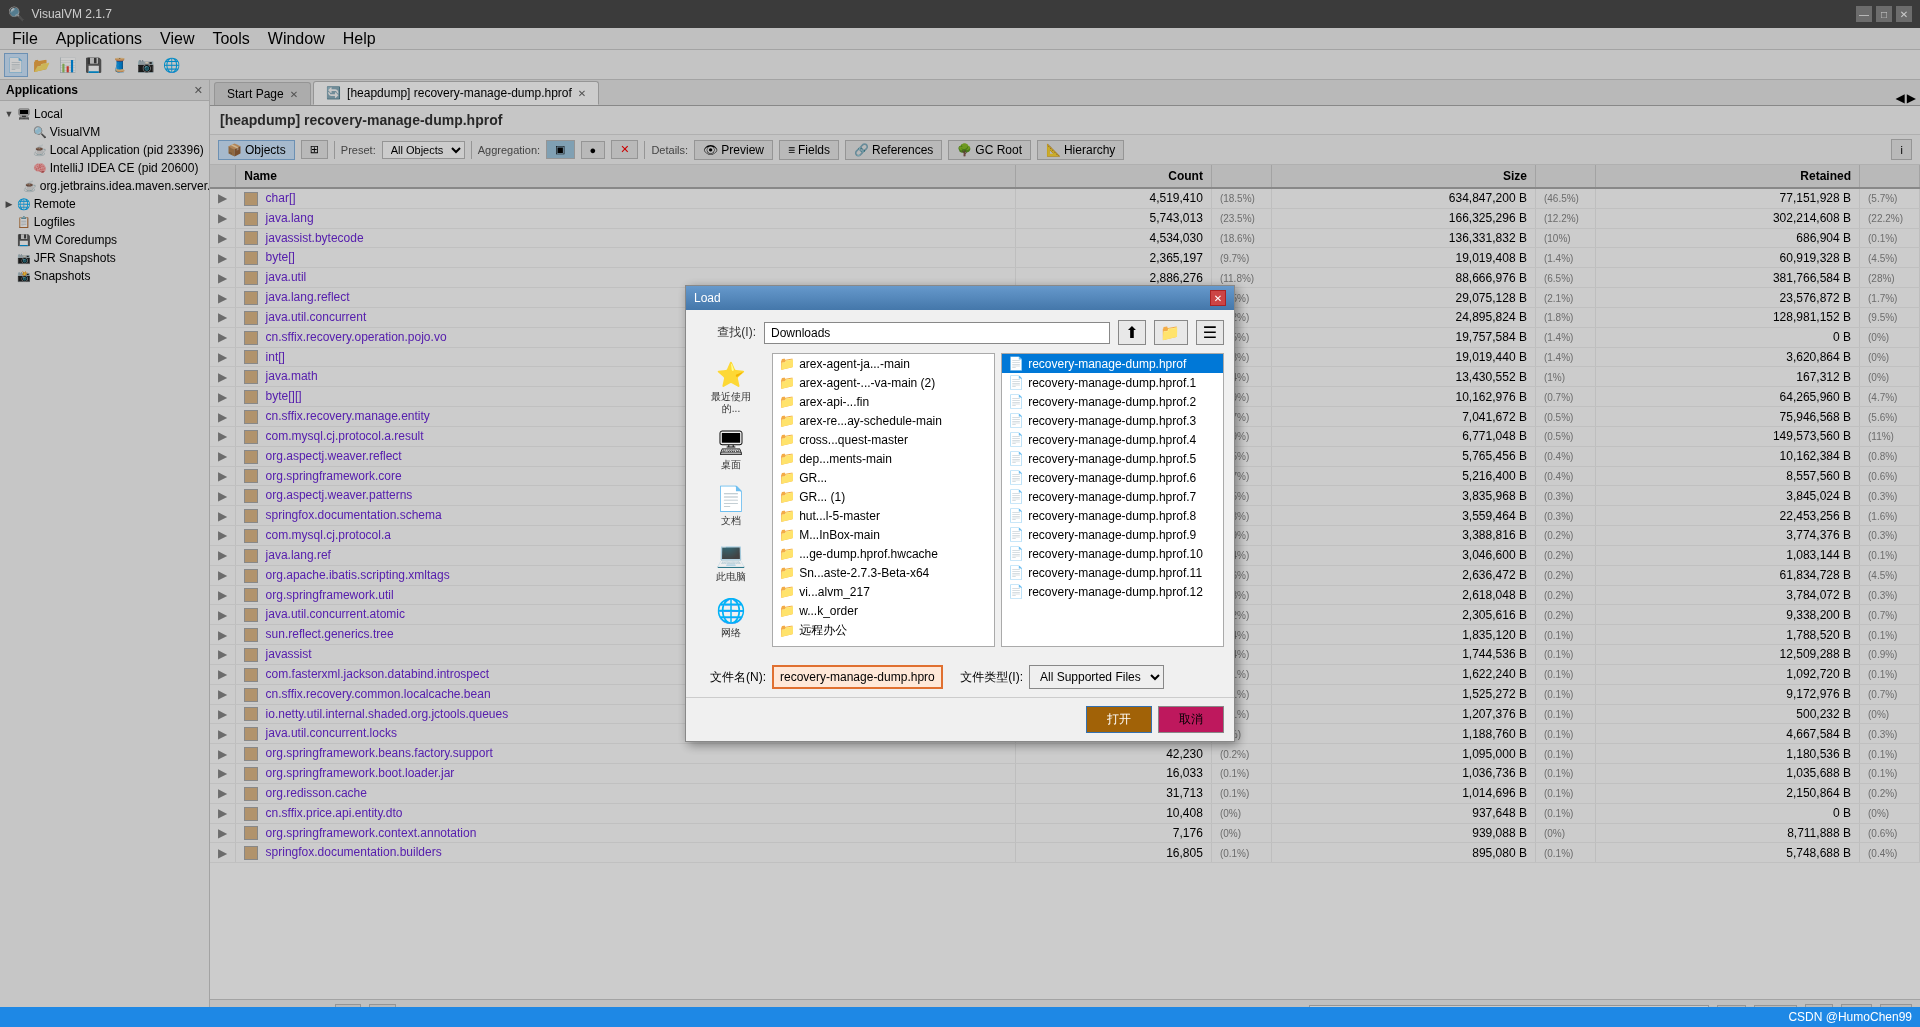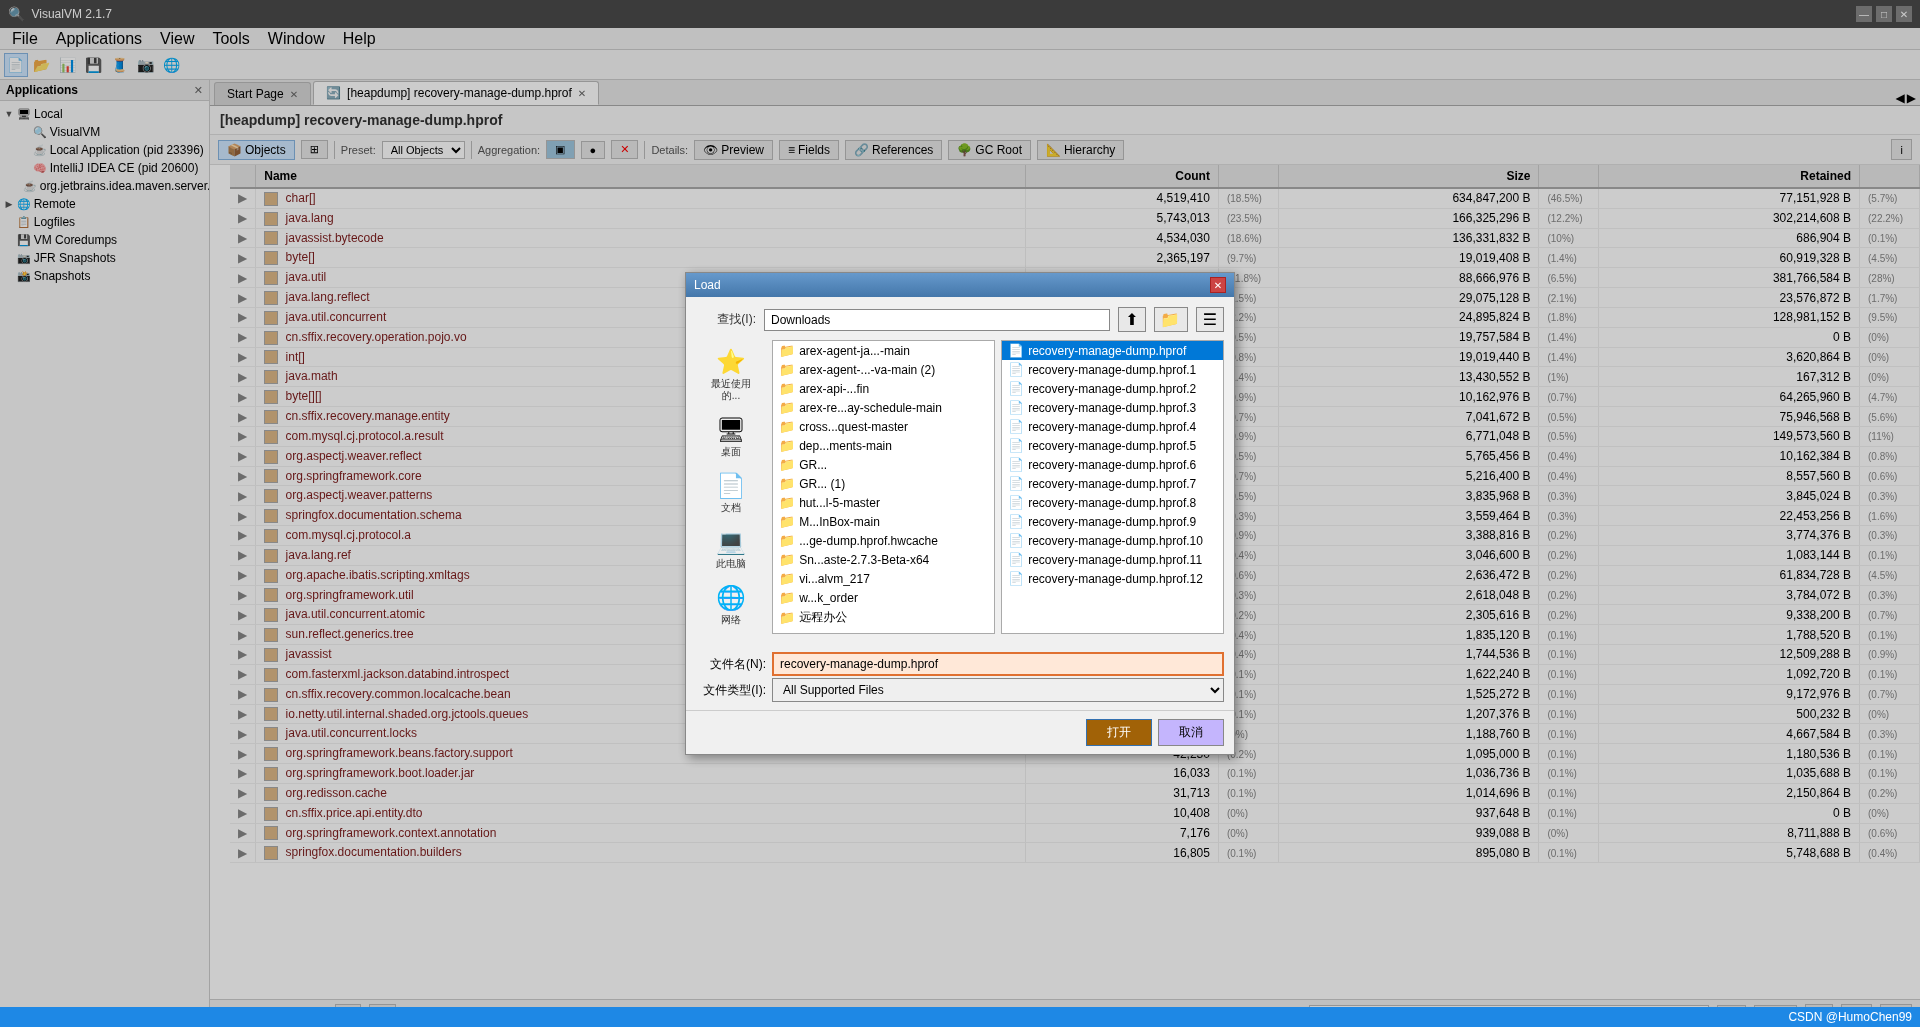--- a/index.html
+++ b/index.html
@@ -151,35 +151,35 @@
     .toolbar-separator { width: 1px; height: 18px; background: #bbb; }
     .toolbar-label { font-size: 11px; color: #555; }
     .toolbar-select {
       padding: 1px 4px;
       font-size: 11px;
       border: 1px solid #bbb;
       background: #fff;
     }
 
     
-    .table-container { flex: 1; overflow: auto; margin-left: 20px; }
+    .table-container { flex: 1; overflow: auto; }
     table { width: 100%; border-collapse: collapse; font-size: 11px; }
     thead tr { background: #e8e8e8; position: sticky; top: 0; z-index: 2; }
     th {
       padding: 4px 8px;
       text-align: left;
       border-right: 1px solid #ccc;
       border-bottom: 2px solid #aaa;
       font-weight: bold;
       white-space: nowrap;
       cursor: pointer;
     }
     td { padding: 2px 8px; border-right: 1px solid #eee; border-bottom: 1px solid #f0f0f0; white-space: nowrap; }
     .expand-cell { width: 16px; cursor: pointer; }
-    .class-name { color: #7f1d1d; }
+    .class-name { color: #6d28d9; }
     .count-col { text-align: right; }
     .pct { color: #888; font-size: 10px; }
 
     
     .bottom-bar {
       background: #f0f0f0;
       border-top: 1px solid #ccc;
       padding: 4px 8px;
       display: flex;
       align-items: center;
@@ -301,21 +301,21 @@
       padding: 2px 6px;
       cursor: pointer;
       font-size: 11px;
       white-space: nowrap;
     }
     .file-item.selected { background: #0078d7; color: #fff; }
     .file-icon { font-size: 13px; }
     .folder-icon { color: #e8c040; font-size: 13px; }
 
     
-    .dialog-bottom { padding: 8px 10px; display: flex; flex-direction: column; gap: 2px; }
+    .dialog-bottom { padding: 8px 10px; display: flex; flex-direction: row; gap: 10px; }
     .dialog-filename-row { display: flex; align-items: center; gap: 6px; }
     .dialog-filename-label { width: 70px; text-align: right; font-size: 12px; }
     .dialog-filename-input {
       flex: 1;
       padding: 3px 6px;
       border: 2px solid #e07030;
       background: #ffe8d8;
       font-size: 12px;
     }
     .dialog-filetype-row { display: flex; align-items: center; gap: 6px; }
@@ -323,21 +323,21 @@
     .dialog-filetype-select {
       flex: 1;
       padding: 3px 6px;
       border: 1px solid #888;
       font-size: 12px;
     }
     .dialog-actions { display: flex; justify-content: flex-end; gap: 6px; padding: 8px 10px; border-top: 1px solid #ccc; }
     .dialog-btn {
       padding: 4px 20px;
       border: 1px solid #888;
-      background: #c4b5fd;
+      background: #be185d;
       cursor: pointer;
       font-size: 12px;
     }
     .dialog-btn.primary {
       background: #a16207;
       color: #fff;
       border-color: #3370b0;
     }
 
     

